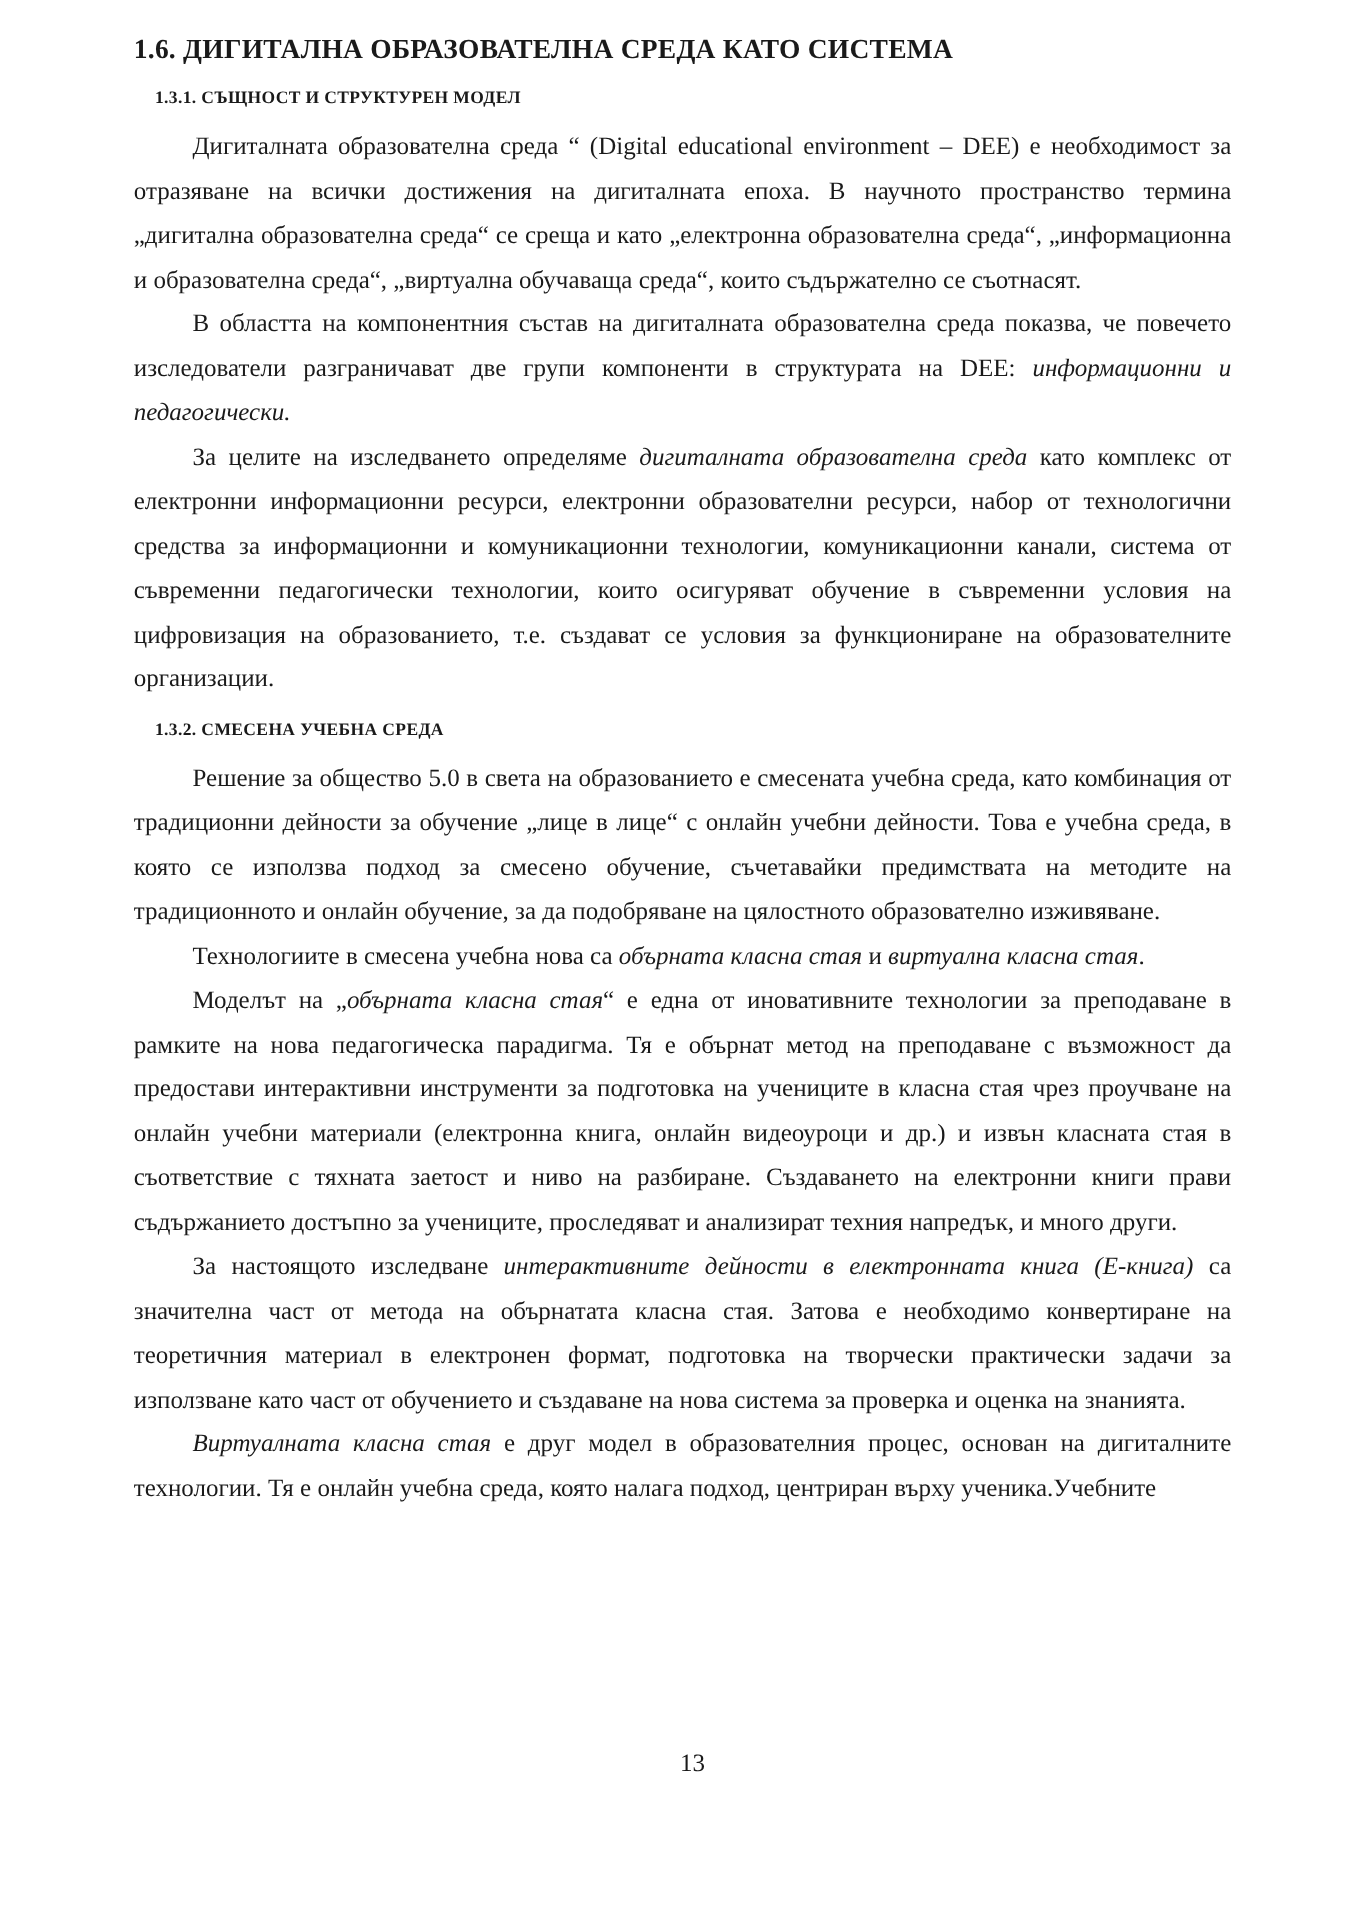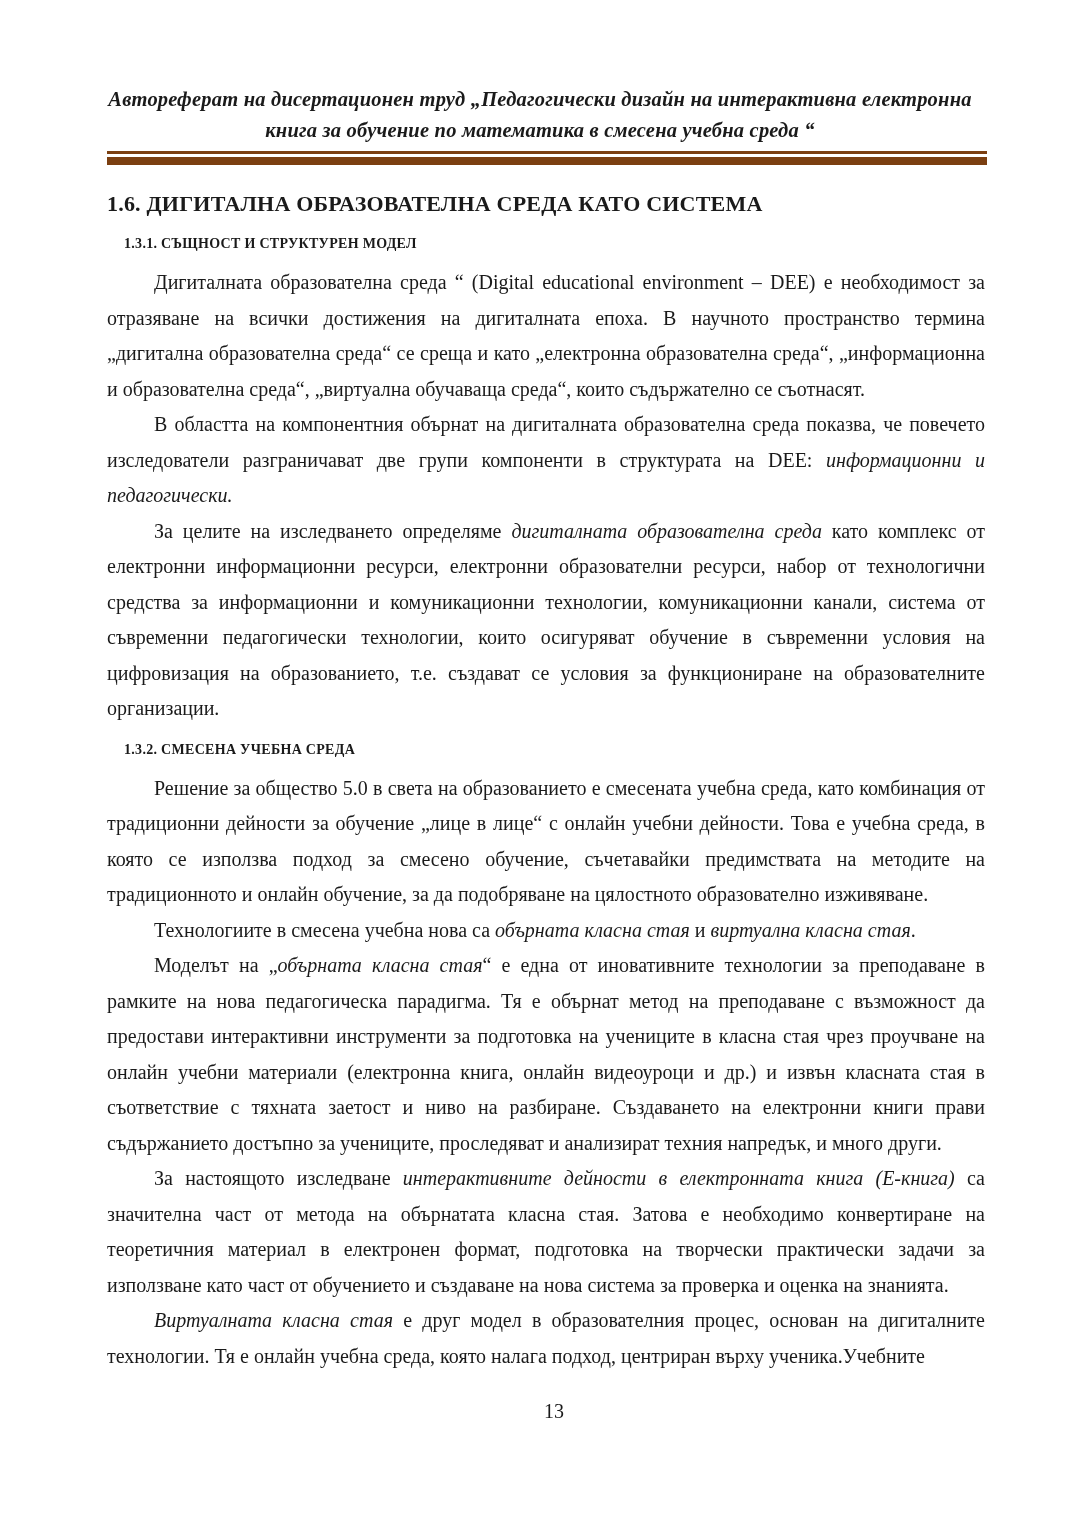--- a/index.html
+++ b/index.html
@@ -74,40 +74,31 @@
     width: 100%;
     text-align: center;
     font-size: 20px;
   }
 </style>
 </head>
 <body>
 
 <div class="page" style="color: rgb(26, 26, 26); background: rgb(255, 255, 255);">
 
-  <header class="header">
-    <div class="header-title-line">Автореферат на дисертационен труд „Педагогически дизайн на интерактивна електронна</div>
-    <div class="header-title-line">книга за обучение по математика в смесена учебна среда “</div>
-    <div class="header-rule">
-      <div class="rule-thin" style="background: rgb(123, 63, 17);"></div>
-      <div class="rule-gap"></div>
-      <div class="rule-thick" style="background: rgb(123, 63, 17);"></div>
-    </div>
-  </header>
 
   <main class="body-text">
 
 
     <h2 class="h-main">1.6. ДИГИТАЛНА ОБРАЗОВАТЕЛНА СРЕДА КАТО СИСТЕМА</h2>
 
     <h3 class="h-sub">1.3.1. СЪЩНОСТ И СТРУКТУРЕН МОДЕЛ</h3>
 
     <p class="para"><span>Дигиталната образователна среда “ (Digital educational environment – DEE) е необходимост за отразяване на всички достижения на дигиталната епоха. В научното пространство термина „дигитална образователна среда“ се среща и като „електронна образователна среда“, „информационна и образователна среда“, „виртуална обучаваща среда“, които съдържателно се съотнасят.</span></p>
 
-    <p class="para"><span>В областта на компонентния обърнат на дигиталната образователна среда показва, че повечето изследователи разграничават две групи компоненти в структурата на DEE: </span><em>информационни и педагогически.</em></p>
+    <p class="para"><span>В областта на компонентния състав на дигиталната образователна среда показва, че повечето изследователи разграничават две групи компоненти в структурата на DEE: </span><em>информационни и педагогически.</em></p>
 
     <p class="para"><span>За целите на изследването определяме </span><em>дигиталната образователна среда</em><span> като комплекс от електронни информационни ресурси, електронни образователни ресурси, набор от технологични средства за информационни и комуникационни технологии, комуникационни канали, система от съвременни педагогически технологии, които осигуряват обучение в съвременни условия на цифровизация на образованието, т.е. създават се условия за функциониране на образователните организации.</span></p>
 
     <h3 class="h-sub">1.3.2. СМЕСЕНА УЧЕБНА СРЕДА</h3>
 
     <p class="para"><span>Решение за общество 5.0 в света на образованието е смесената учебна среда, като комбинация от традиционни дейности за обучение „лице в лице“ с онлайн учебни дейности. Това е учебна среда, в която се използва подход за смесено обучение, съчетавайки предимствата на методите на традиционното и онлайн обучение, за да подобряване на цялостното образователно изживяване.</span></p>
 
     <p class="para"><span>Технологиите  в смесена учебна нова са </span><em>обърната класна стая</em><span> и </span><em>виртуална класна стая</em><span>.</span></p>
 
     <p class="para"><span>Моделът на „</span><em>обърната класна стая</em><span>“ е една от иновативните технологии за преподаване в рамките на нова педагогическа парадигма. Тя е обърнат метод на преподаване с възможност да предостави интерактивни инструменти за подготовка на учениците в класна стая чрез проучване на онлайн учебни материали (електронна книга, онлайн видеоуроци и др.) и извън класната стая в съответствие с тяхната заетост и ниво на разбиране. Създаването на електронни книги прави съдържанието достъпно за учениците, проследяват и анализират техния напредък, и много други.</span></p>

